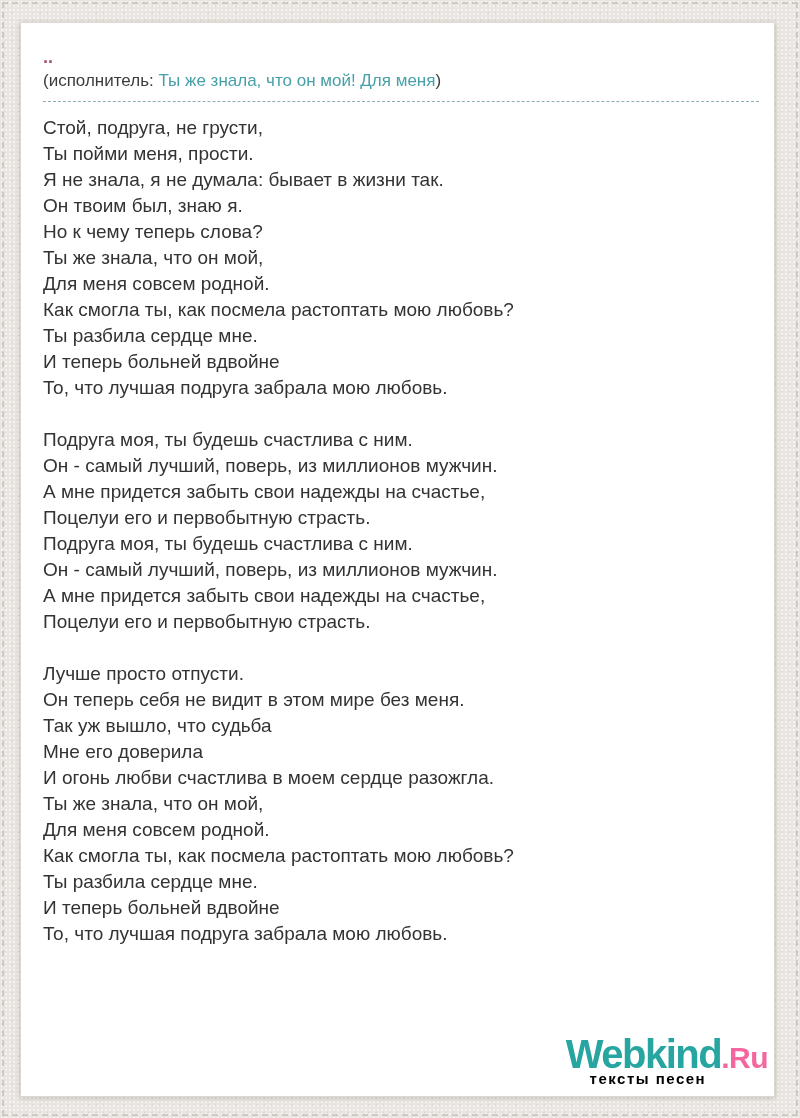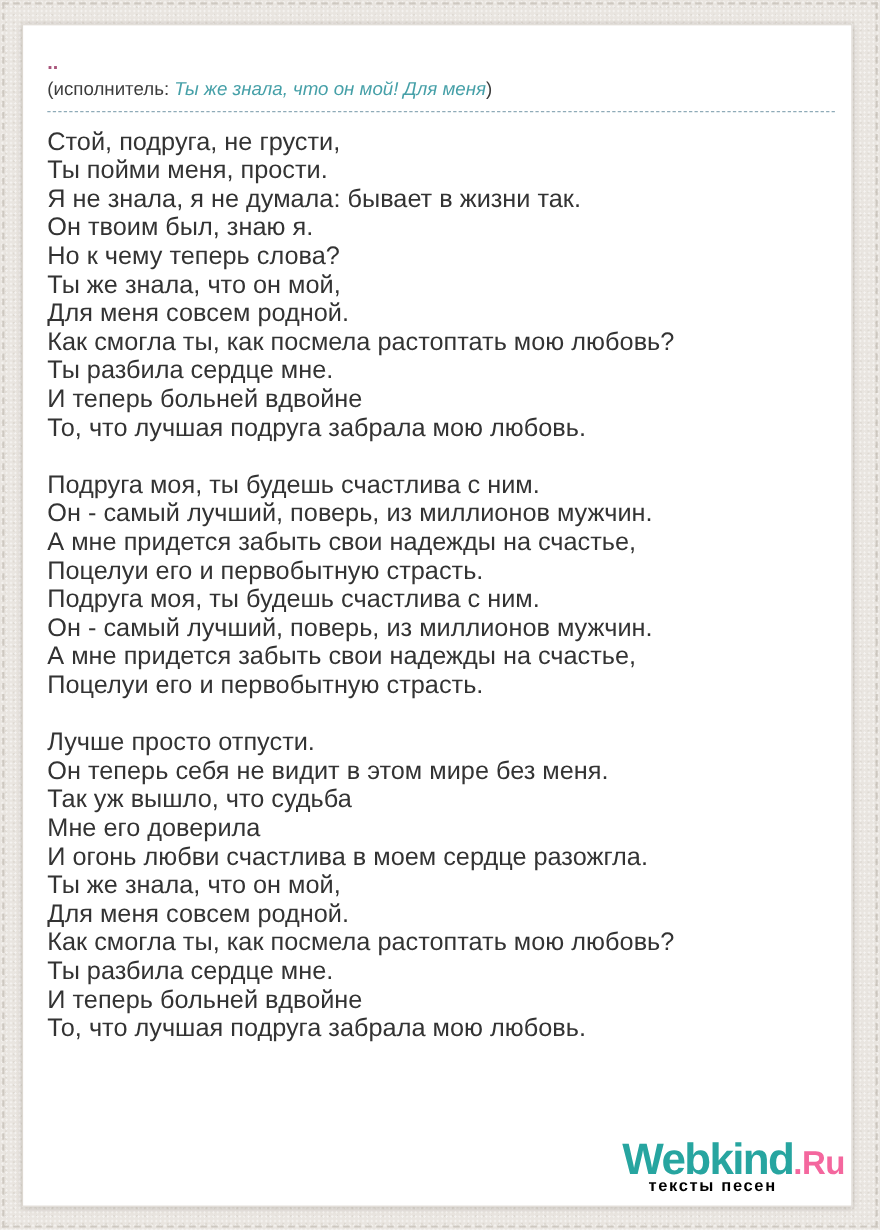--- a/index.html
+++ b/index.html
@@ -52,33 +52,32 @@
     font-size: 17px;
     line-height: 22px;
     color: #3c3c3c;
     padding-bottom: 9px;
   }
 
   .artist-link {
     color: #46a0a8;
     text-decoration: none;
     cursor: pointer;
-    font-style: italic;
   }
 
   .dashed-separator {
     border: none;
     border-bottom: 1px dashed #8fabb8;
     height: 0;
     margin: 0;
   }
 
   .lyrics {
     margin-top: 13px;
-    font-size: 23px;
+    font-size: 19px;
     line-height: 26px;
     color: #333333;
   }
 
   .lyric-line { white-space: pre-wrap; }
 
   .logo {
     position: absolute;
     right: 6px;
     bottom: 10px;

